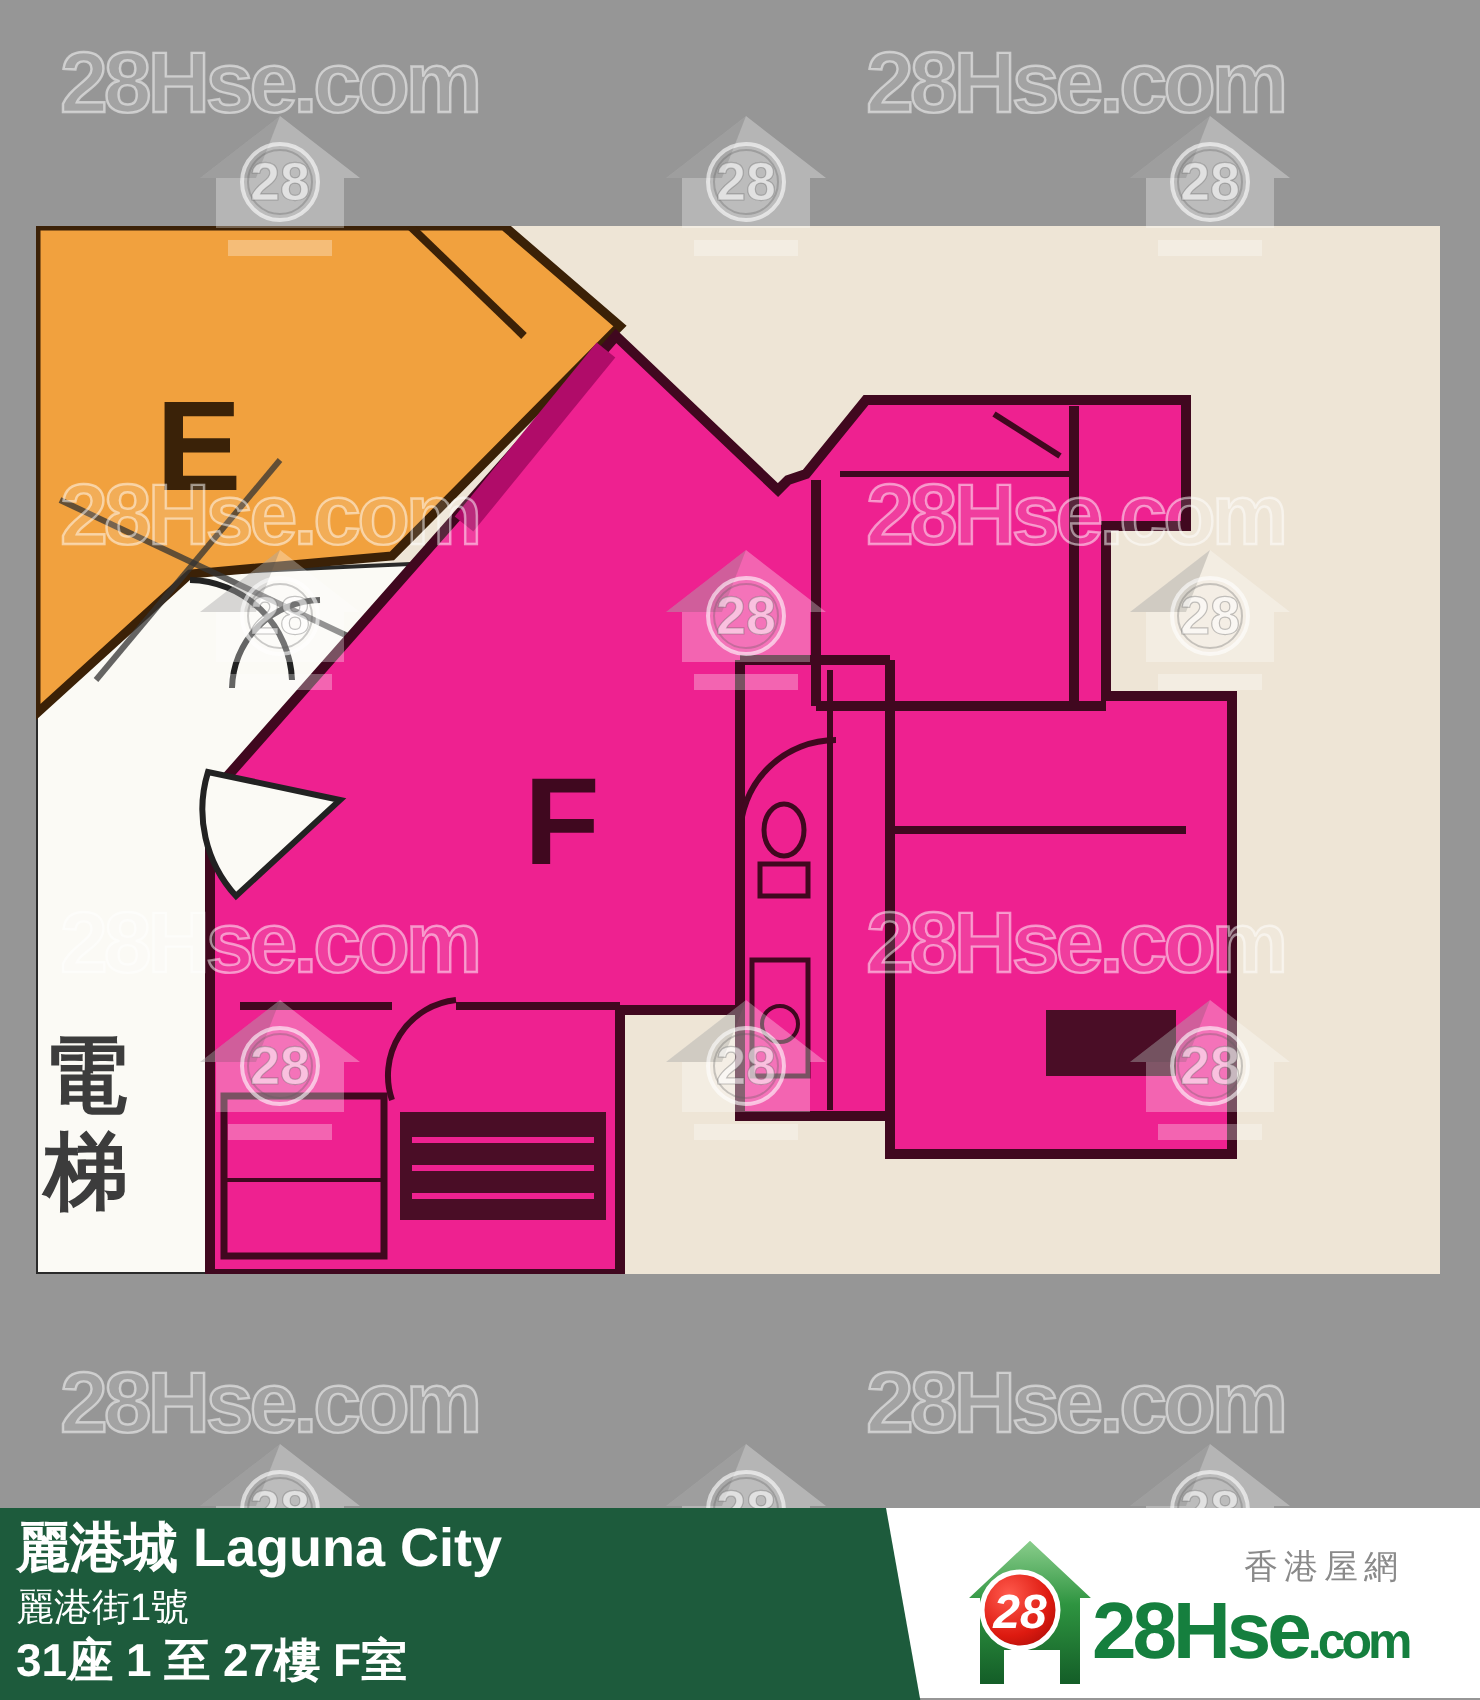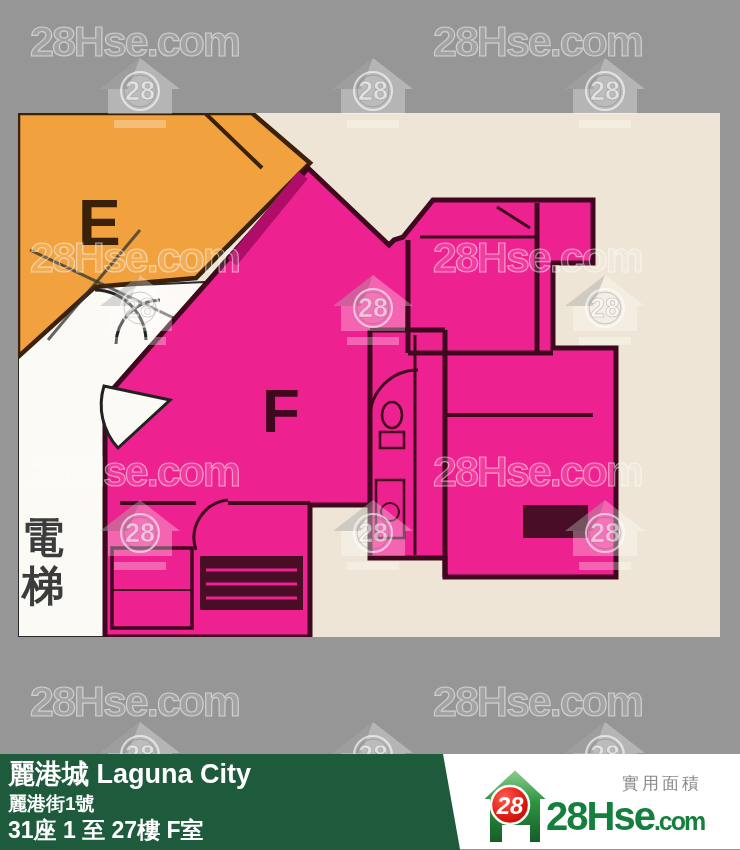--- a/index.html
+++ b/index.html
@@ -17,21 +17,21 @@
            stroke-width:1.2px;}
   .wm-badge{font-family:"Liberation Sans",sans-serif;font-weight:bold;font-size:27px;
             fill:rgba(255,255,255,0.55);stroke:rgba(90,90,90,0.35);stroke-width:0.6px;}
 
   
   #footer{position:absolute;left:0;top:738px;width:740px;height:95px;background:#ffffff;margin-top:16px;}
   #footer-green{position:absolute;left:0;top:0;width:480px;height:112px;background:#1d5b3c;
                 clip-path:polygon(0 0,443px 0,463px 112px,0 112px);color:#fff;}
   .f-line{position:absolute;left:8px;white-space:nowrap;}
   #f-title{top:2px;font-size:27px;font-weight:bold;}
-  #f-addr{top:37px;font-size:19px;font-weight:bold;}
+  #f-addr{top:37px;font-size:19px;font-weight:normal;}
   #f-unit{top:61px;font-size:23px;font-weight:bold;}
   #f-area{top:85px;font-size:18px;font-weight:bold;}
 
   
   #logo{position:absolute;left:478px;top:10px;width:255px;height:95px;cursor:pointer;}
   #logo-house{position:absolute;left:2px;top:3px;}
   #logo-brand{position:absolute;left:68px;top:30px;font-weight:bold;color:#157f3e;
               font-size:40px;letter-spacing:-2px;white-space:nowrap;}
   #logo-brand .suffix{font-size:25px;}
   #logo-tagline{position:absolute;left:144px;top:8px;font-size:17px;color:#8a8a8a;
@@ -172,17 +172,17 @@
             <stop offset="0.6" stop-color="#dd1a10"></stop>
             <stop offset="1" stop-color="#9e0a06"></stop>
           </radialGradient>
         </defs>
         <path d="M 35,2 L 2,33 L 9,33 L 9,76 L 61,76 L 61,33 L 68,33 Z" fill="url(#gHouse)" stroke="#ffffff" stroke-width="2"></path>
         <rect x="22" y="58" width="28" height="18" fill="#ffffff"></rect>
         <circle cx="30" cy="38" r="19" fill="url(#gRed)" stroke="#ffffff" stroke-width="2.5"></circle>
         <text x="30" y="47" text-anchor="middle" font-family="Liberation Sans, sans-serif" font-size="24" font-weight="bold" font-style="italic" fill="#ffffff">28</text>
       </svg>
       <div id="logo-brand"><span>28Hse</span><span class="suffix">.com</span></div>
-      <div id="logo-tagline">實用面積</div>
+      <div id="logo-tagline">香港屋網</div>
     </div>
   </div>
 
 </div>
 
 </body></html>

